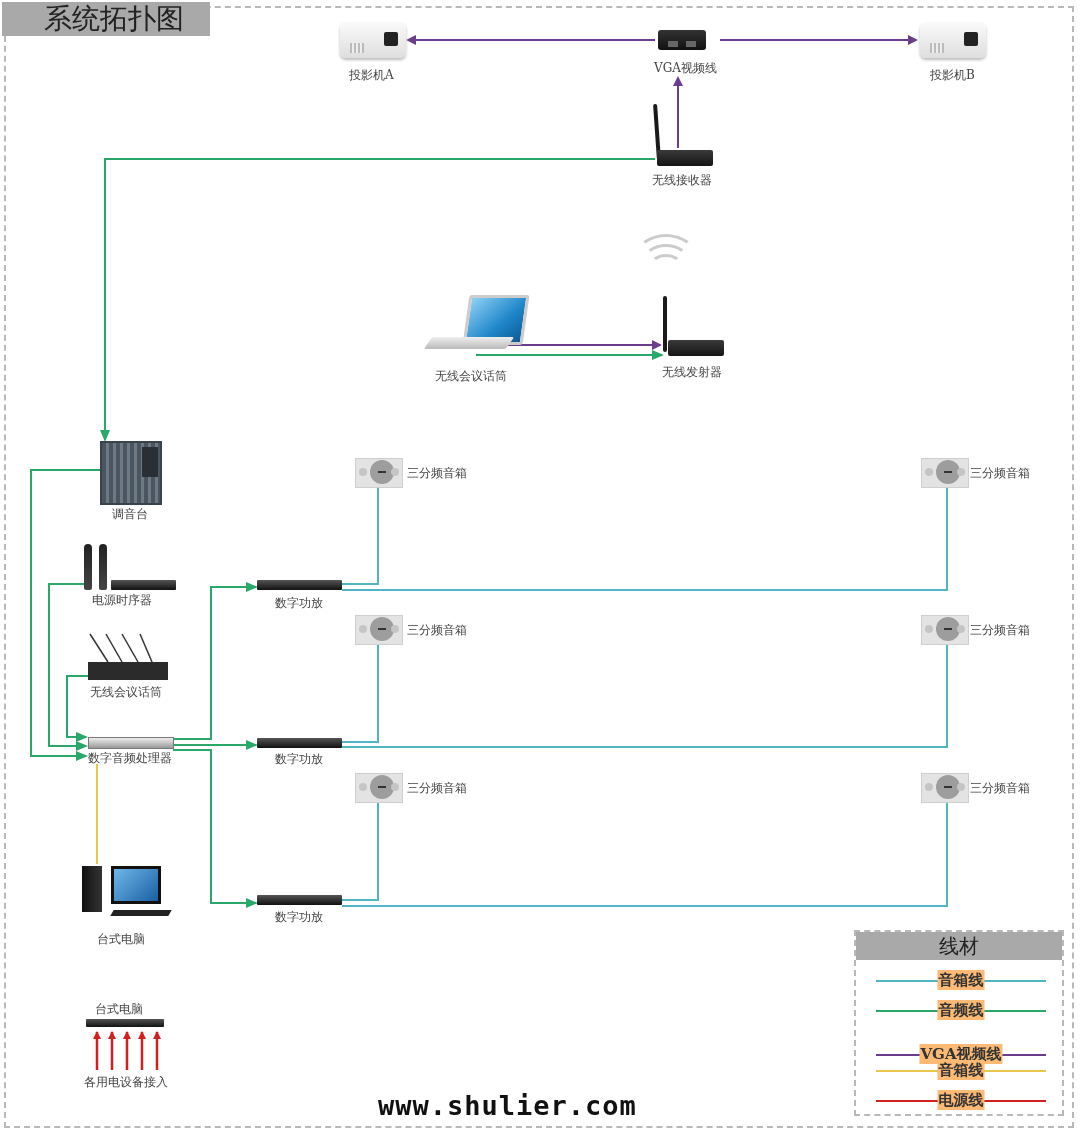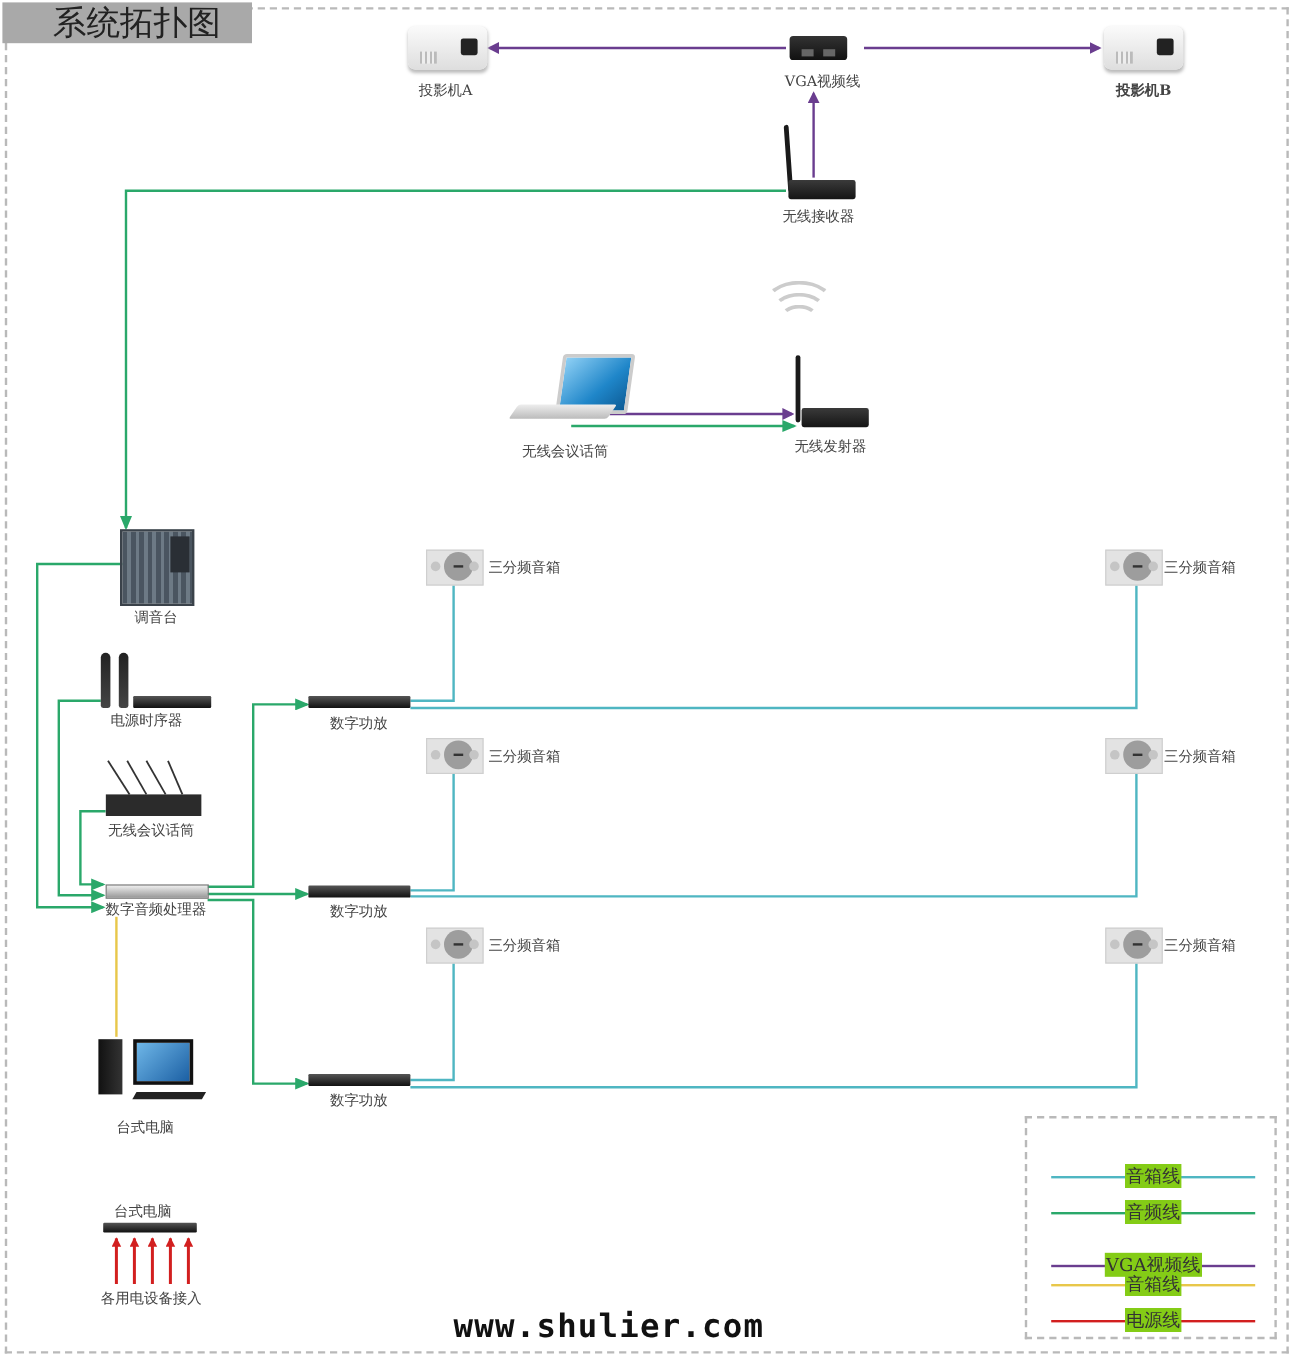--- a/index.html
+++ b/index.html
@@ -28,21 +28,21 @@
   .speaker .cone:after{content:"";position:absolute;left:8px;top:11px;width:8px;height:2px;background:#333;}
   .speaker .tw{position:absolute;top:9px;width:8px;height:8px;border-radius:50%;background:#c5c5c5;}
   .mic{position:absolute;width:8px;height:46px;background:linear-gradient(#222,#444);border-radius:4px 4px 2px 2px;}
   .pc-tower{position:absolute;width:20px;height:46px;background:linear-gradient(90deg,#111,#333);}
   .pc-monitor{position:absolute;width:44px;height:32px;background:linear-gradient(135deg,#6fb7e8,#1b5fa3);border:3px solid #111;}
   .pc-kb{position:absolute;width:58px;height:6px;background:#222;transform:skewX(-30deg);}
   .legend{position:absolute;left:854px;top:930px;width:210px;height:186px;border:2px dashed #b9b9b9;box-sizing:border-box;}
   .legend-head{position:absolute;left:0;top:0;width:100%;height:28px;background:#a9a9a9;font-size:20px;line-height:28px;text-align:center;color:#222;}
   .legend-row{position:absolute;left:20px;width:170px;height:20px;}
   .legend-row .ln{position:absolute;left:0;right:0;top:10px;height:2px;}
-  .legend-row .tx{position:absolute;left:50%;top:0;transform:translateX(-50%);background:#84cc16;font-size:15px;line-height:20px;padding:0 1px;color:#333;white-space:nowrap;}
+  .legend-row .tx{position:absolute;left:50%;top:0;transform:translateX(-50%);background:#fdba74;font-size:15px;line-height:20px;padding:0 1px;color:#333;white-space:nowrap;font-weight:bold;}
   .watermark{position:absolute;left:378px;top:1090px;font-family:"DejaVu Sans Mono","Liberation Mono",monospace;font-weight:bold;font-size:27px;color:#111;letter-spacing:1px;}
   .wifi{position:absolute;border:3px solid #ccc;border-bottom:none;border-left-color:transparent;border-right-color:transparent;border-radius:50%;}
 </style>
 </head>
 <body>
 
 <div class="frame"></div>
 <div class="title-bar">系统拓扑图</div>
 
 <svg class="wires" width="1080" height="1131">
@@ -99,21 +99,21 @@
 <div class="dev vga-splitter" style="left:658px;top:30px;">
     <div class="port" style="left:10px"></div>
     <div class="port" style="left:28px"></div>
   </div>
 <div class="lbl" style="left:654px;top:60px;">VGA视频线</div>
 
 <div class="dev projector" style="left:920px;top:22px;">
     <div class="lens"></div>
     <div class="vent"></div>
   </div>
-<div class="lbl" style="left:930px;top:67px;font-weight:bold;">投影机B</div>
+<div class="lbl" style="left:930px;top:67px;">投影机B</div>
 
 <div class="antenna" style="left:655px;top:104px;transform:rotate(-4deg);"></div>
 <div class="dev wbox" style="left:657px;top:150px;"></div>
 <div class="lbl" style="left:652px;top:172px;font-family:Liberation Serif, serif;">无线接收器</div>
 
 <div class="wifi" style="left:636px;top:234px;width:54px;height:40px;"></div>
 <div class="wifi" style="left:643px;top:244px;width:40px;height:30px;"></div>
 <div class="wifi" style="left:650px;top:254px;width:26px;height:20px;"></div>
 
 <div class="laptop-screen" style="left:466px;top:295px;"></div>
@@ -197,20 +197,21 @@
   </div>
 <div class="lbl" style="left:407px;top:780px;">三分频音箱</div>
 <div class="dev speaker" style="left:921px;top:773px;">
     <div class="tw" style="left:3px"></div>
     <div class="cone"></div>
     <div class="tw" style="right:3px"></div>
   </div>
 <div class="lbl" style="left:970px;top:780px;">三分频音箱</div>
 
 <div class="legend">
+  <div class="legend-head">线材</div>
   <div class="legend-row" style="top:38px;">
     <div class="ln" style="background:#4fb6c2"></div>
     <div class="tx">音箱线</div>
   </div>
   <div class="legend-row" style="top:68px;">
     <div class="ln" style="background:#2aa86a"></div>
     <div class="tx">音频线</div>
   </div>
   <div class="legend-row" style="top:98px;margin-top:14px;">
     <div class="ln" style="background:#6a3d8f"></div>

